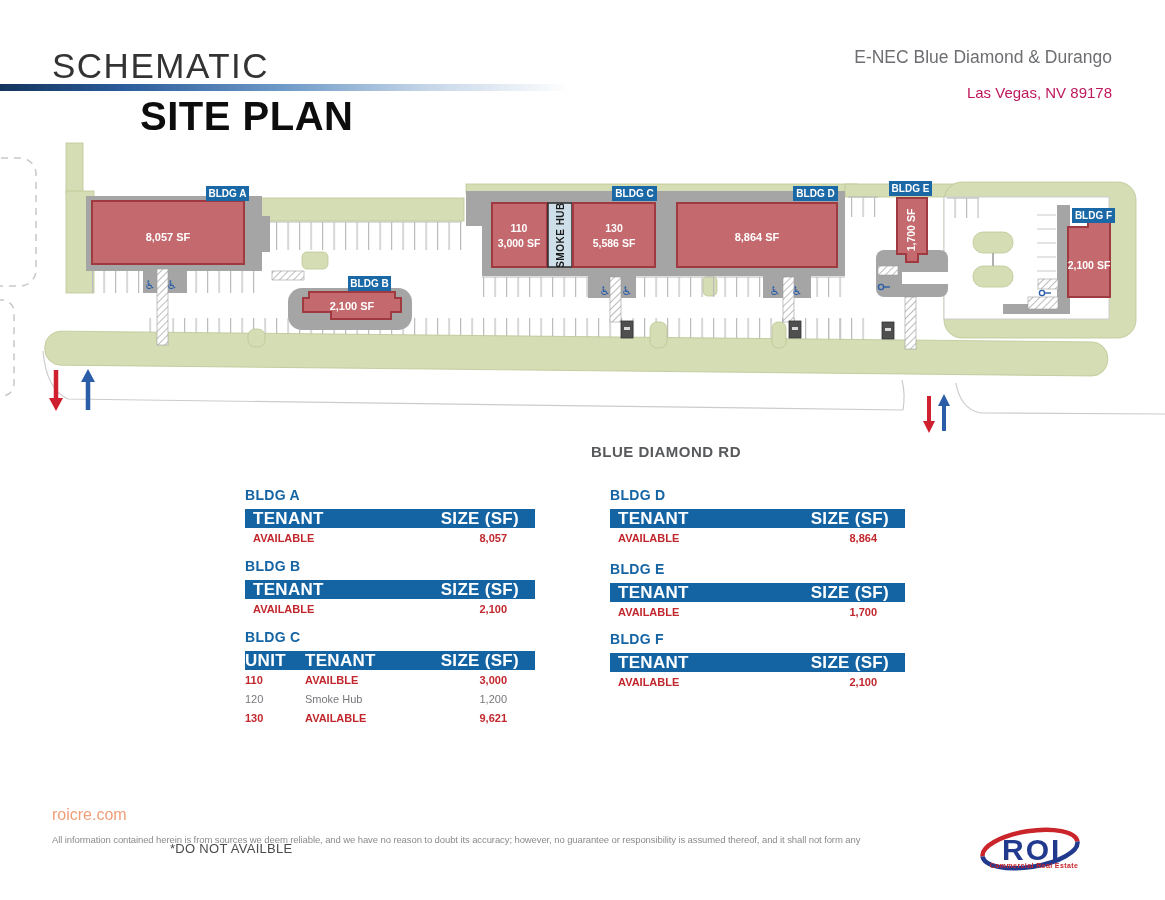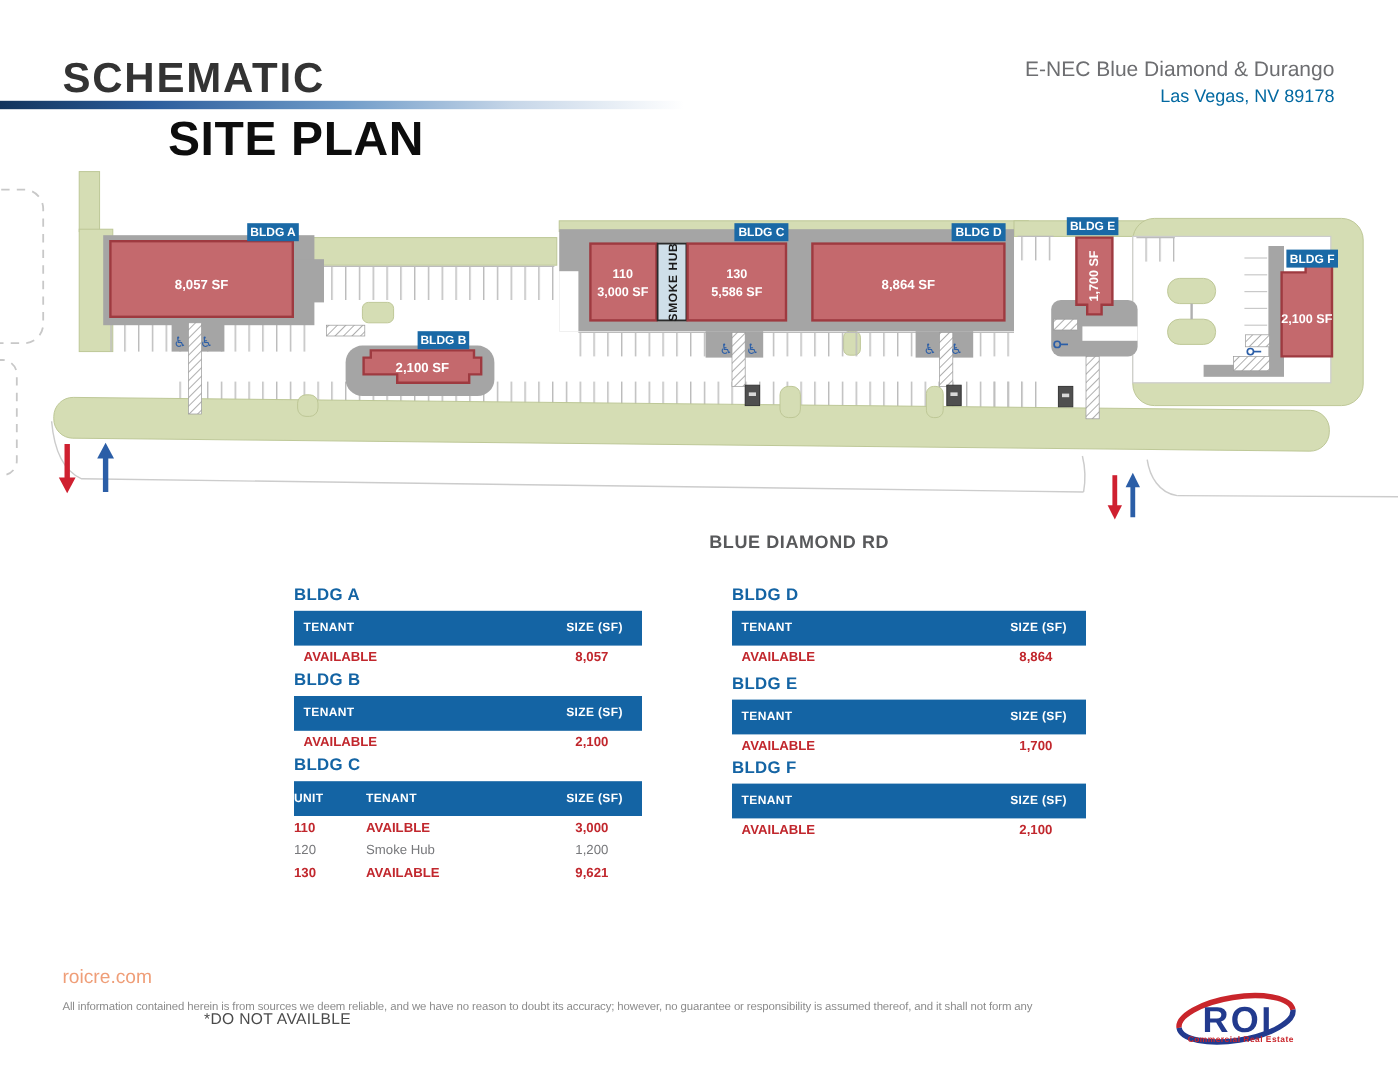--- a/index.html
+++ b/index.html
@@ -1,33 +1,33 @@
 <!DOCTYPE html>
 <html><head>
 <meta charset="utf-8">
 <style>
   html,body{margin:0;padding:0;background:#e8e8e8;}
   .page{position:relative;width:1165px;height:900px;background:#ffffff;overflow:hidden;
         font-family:"Liberation Sans",sans-serif;}
   .abs{position:absolute;}
 
   
-  .title1{left:52px;top:46px;font-size:35px;font-weight:700;color:#333;letter-spacing:1.5px;text-align:right;}
+  .title1{left:52px;top:46px;font-size:35px;font-weight:400;color:#333;letter-spacing:1.5px;text-align:right;}
   .grad-bar{left:0;top:84px;width:570px;height:7px;
     background:linear-gradient(90deg,#13345c 0%,#2c5d9c 22%,#6f9bc8 50%,#c6d6e8 75%,rgba(255,255,255,0) 100%);}
   .title2{left:140px;top:94px;font-size:40px;font-weight:700;color:#0d0d0d;letter-spacing:.5px;}
   .prop{right:53px;top:47px;text-align:right;}
   .prop-name{font-size:17.5px;font-weight:400;color:#6d6e71;}
-  .prop-loc{font-size:15px;color:#0369a1;margin-top:4px;}
+  .prop-loc{font-size:15px;color:#be185d;margin-top:16px;}
 
   
   .tbl{position:absolute;}
   .tbl-title{font-size:14px;font-weight:700;color:#1464a4;height:16px;margin-bottom:6px;letter-spacing:.3px;}
-  .tbl-head{display:flex;align-items:center;height:29px;background:#1464a4;color:#fff;
-            font-size:10px;font-weight:700;letter-spacing:.3px;}
+  .tbl-head{display:flex;align-items:center;height:19px;background:#1464a4;color:#fff;
+            font-size:17px;font-weight:700;letter-spacing:.3px;}
   .tbl-row{display:flex;align-items:center;height:19px;font-size:11px;font-weight:700;color:#c1272d;}
   .tbl-row.muted{color:#77787b;font-weight:400;}
   .c-unit{width:52px;text-align:left;flex:none;}
   .c-tenant{flex:1;padding-left:8px;}
   .tbl-head .c-tenant{padding-left:8px;}
   .c-size{text-align:right;padding-right:28px;flex:none;width:90px;}
   .tbl-head .c-size{padding-right:16px;}
   .has-unit .c-tenant{padding-left:8px;}
 
   

